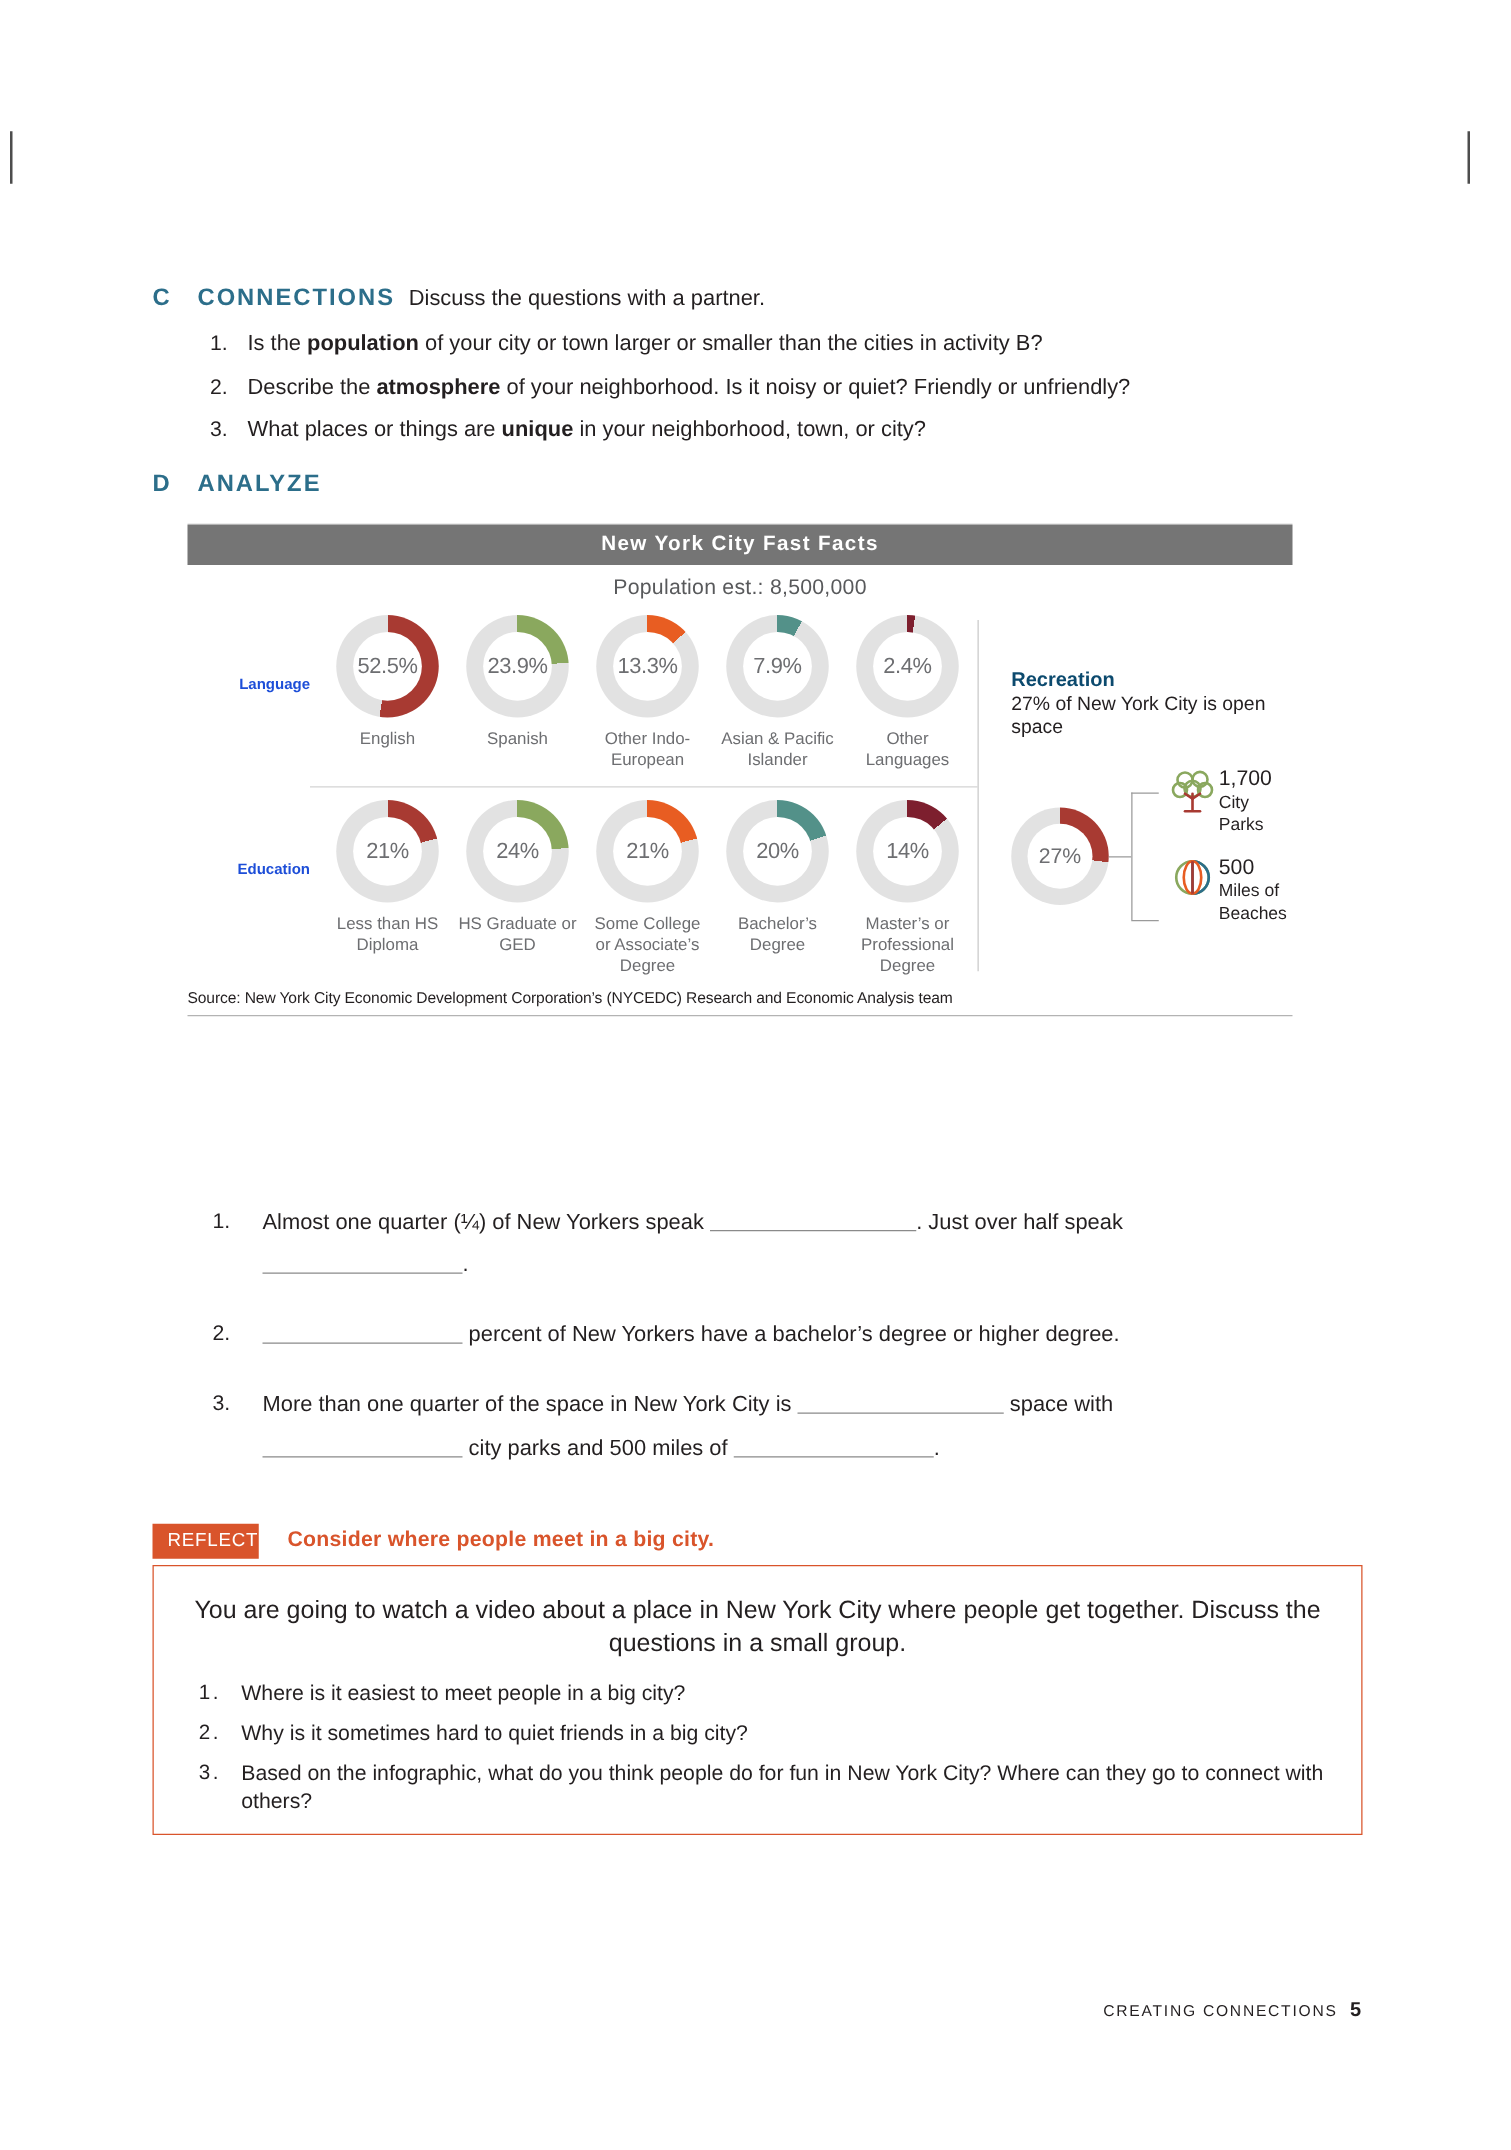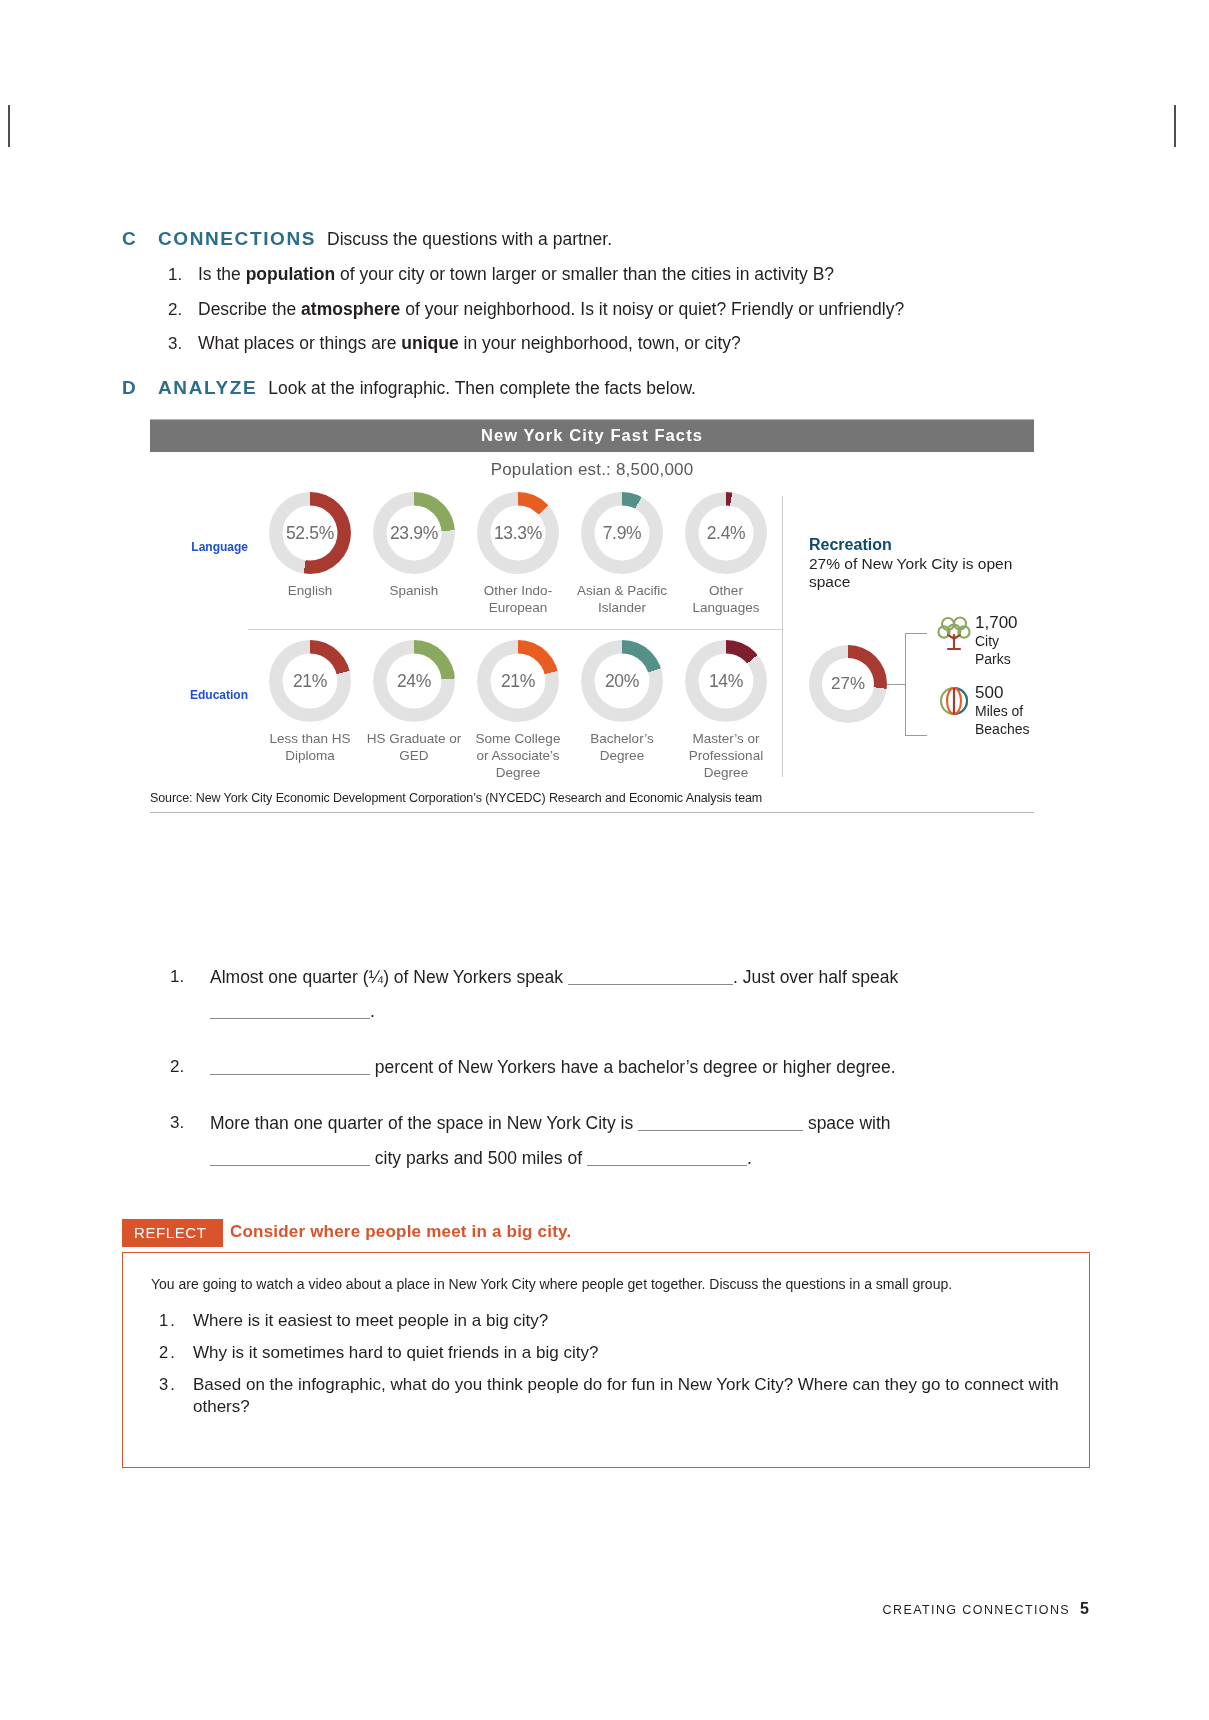--- a/index.html
+++ b/index.html
@@ -111,31 +111,31 @@
   
   ol.flist{list-style:none;margin:0;padding:0;position:absolute;left:150px;top:960px;width:900px;}
   ol.flist li{position:relative;padding-left:60px;font-size:17.5px;margin-bottom:22px;line-height:1.95;}
   ol.flist li .num{position:absolute;left:20px;top:0;font-size:17px;}
   .blank{display:inline-block;width:165px;border-bottom:1.5px solid #8a8a8a;height:17px;vertical-align:-2px;}
   .blank.sm{width:160px;}
 
   
   .reflect-tag{
     position:absolute;left:122px;top:1219px;background:#d9542b;color:#ffffff;
-    font-size:15px;letter-spacing:.6px;padding:5px 16px 6px 12px;
+    font-size:15px;letter-spacing:.6px;padding:5px 0 6px 12px;
   }
   .reflect-head{
     position:absolute;left:230px;top:1222px;color:#d9542b;font-weight:bold;
     font-size:17px;letter-spacing:.2px;
   }
   .reflect-box{
     position:absolute;left:122px;top:1252px;width:968px;height:216px;
     border:1.5px solid #d9542b;box-sizing:border-box;padding:22px 28px 0 28px;
   }
-  .reflect-intro{font-size:14px;line-height:1.33;margin-bottom:16px;}
+  .reflect-intro{font-size:20px;line-height:1.33;margin-bottom:16px;text-align:center;}
   ol.rlist{list-style:none;margin:0;padding:0;}
   ol.rlist li{position:relative;padding-left:42px;font-size:17px;line-height:1.3;margin-bottom:10px;}
   ol.rlist li .num{position:absolute;left:8px;top:0;font-size:16.5px;letter-spacing:2px;}
 
   
   .footer{
     position:absolute;right:120px;top:1600px;display:flex;align-items:baseline;gap:10px;
   }
   .footer .ftext{font-size:12.5px;letter-spacing:1.4px;color:#231f20;}
   .footer .fpage{font-size:16px;font-weight:bold;color:#231f20;}
@@ -167,21 +167,20 @@
         <span class="num">3.</span>
         <span>What places or things are </span><b>unique</b><span> in your neighborhood, town, or city?</span>
       </li>
     </ol>
   </div>
 
   <div class="sect" style="left:122px;top:377px;width:950px;">
     <div class="sect-head">
       <span class="sect-letter">D</span>
       <span class="sect-title">ANALYZE</span>
-      <span class="sect-instr">Look at the infographic. Then complete the facts below.</span>
     </div>
   </div>
 
   <div class="info">
     <div class="info-rule"></div>
     <div class="info-bar">New York City Fast Facts</div>
     <div class="info-pop">Population est.: 8,500,000</div>
 
     <div class="info-body">
       <div class="info-left">

